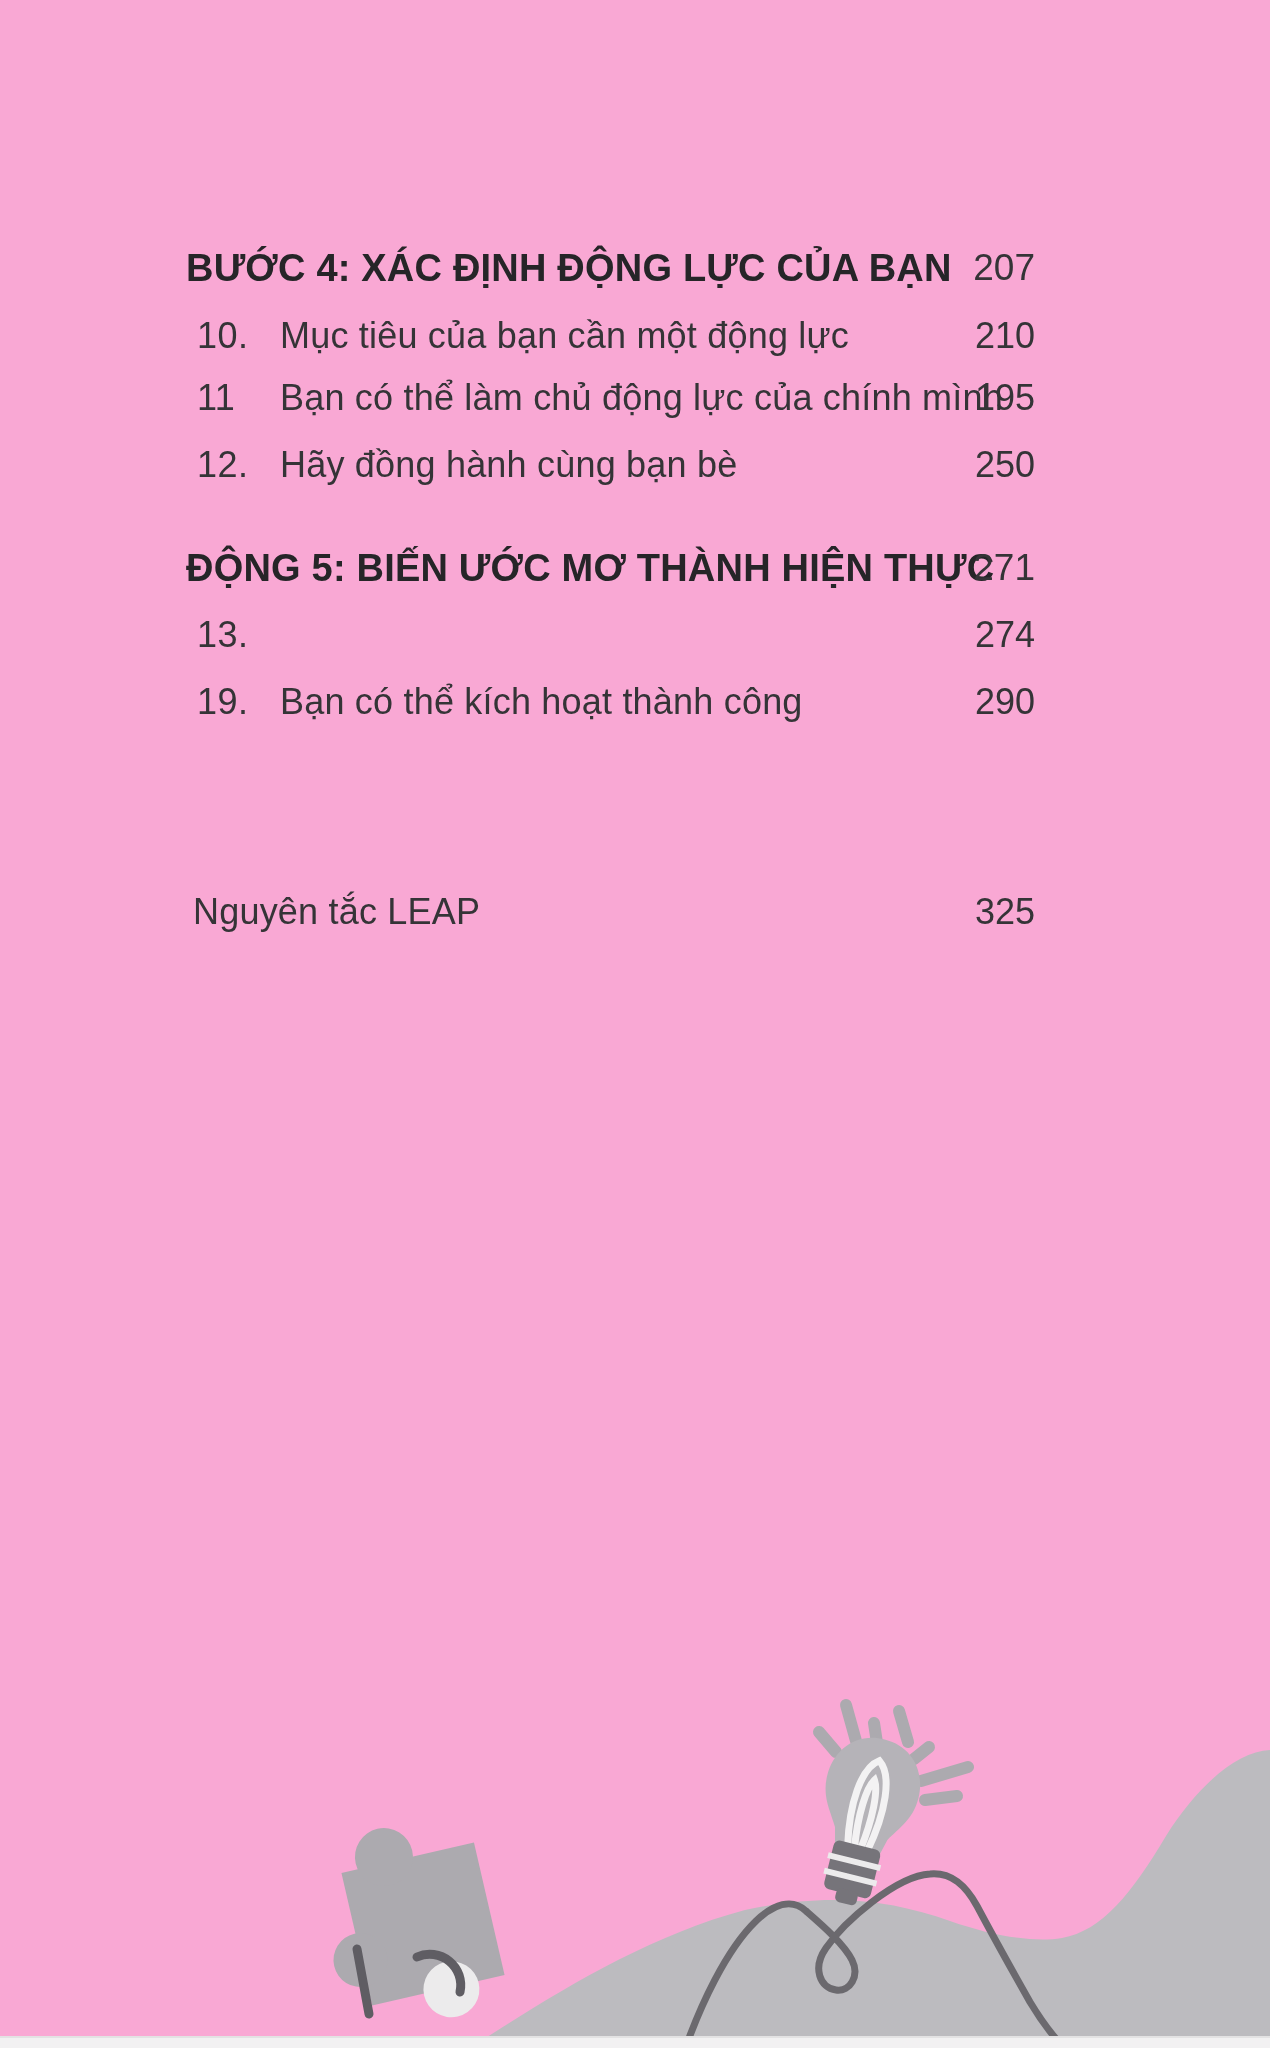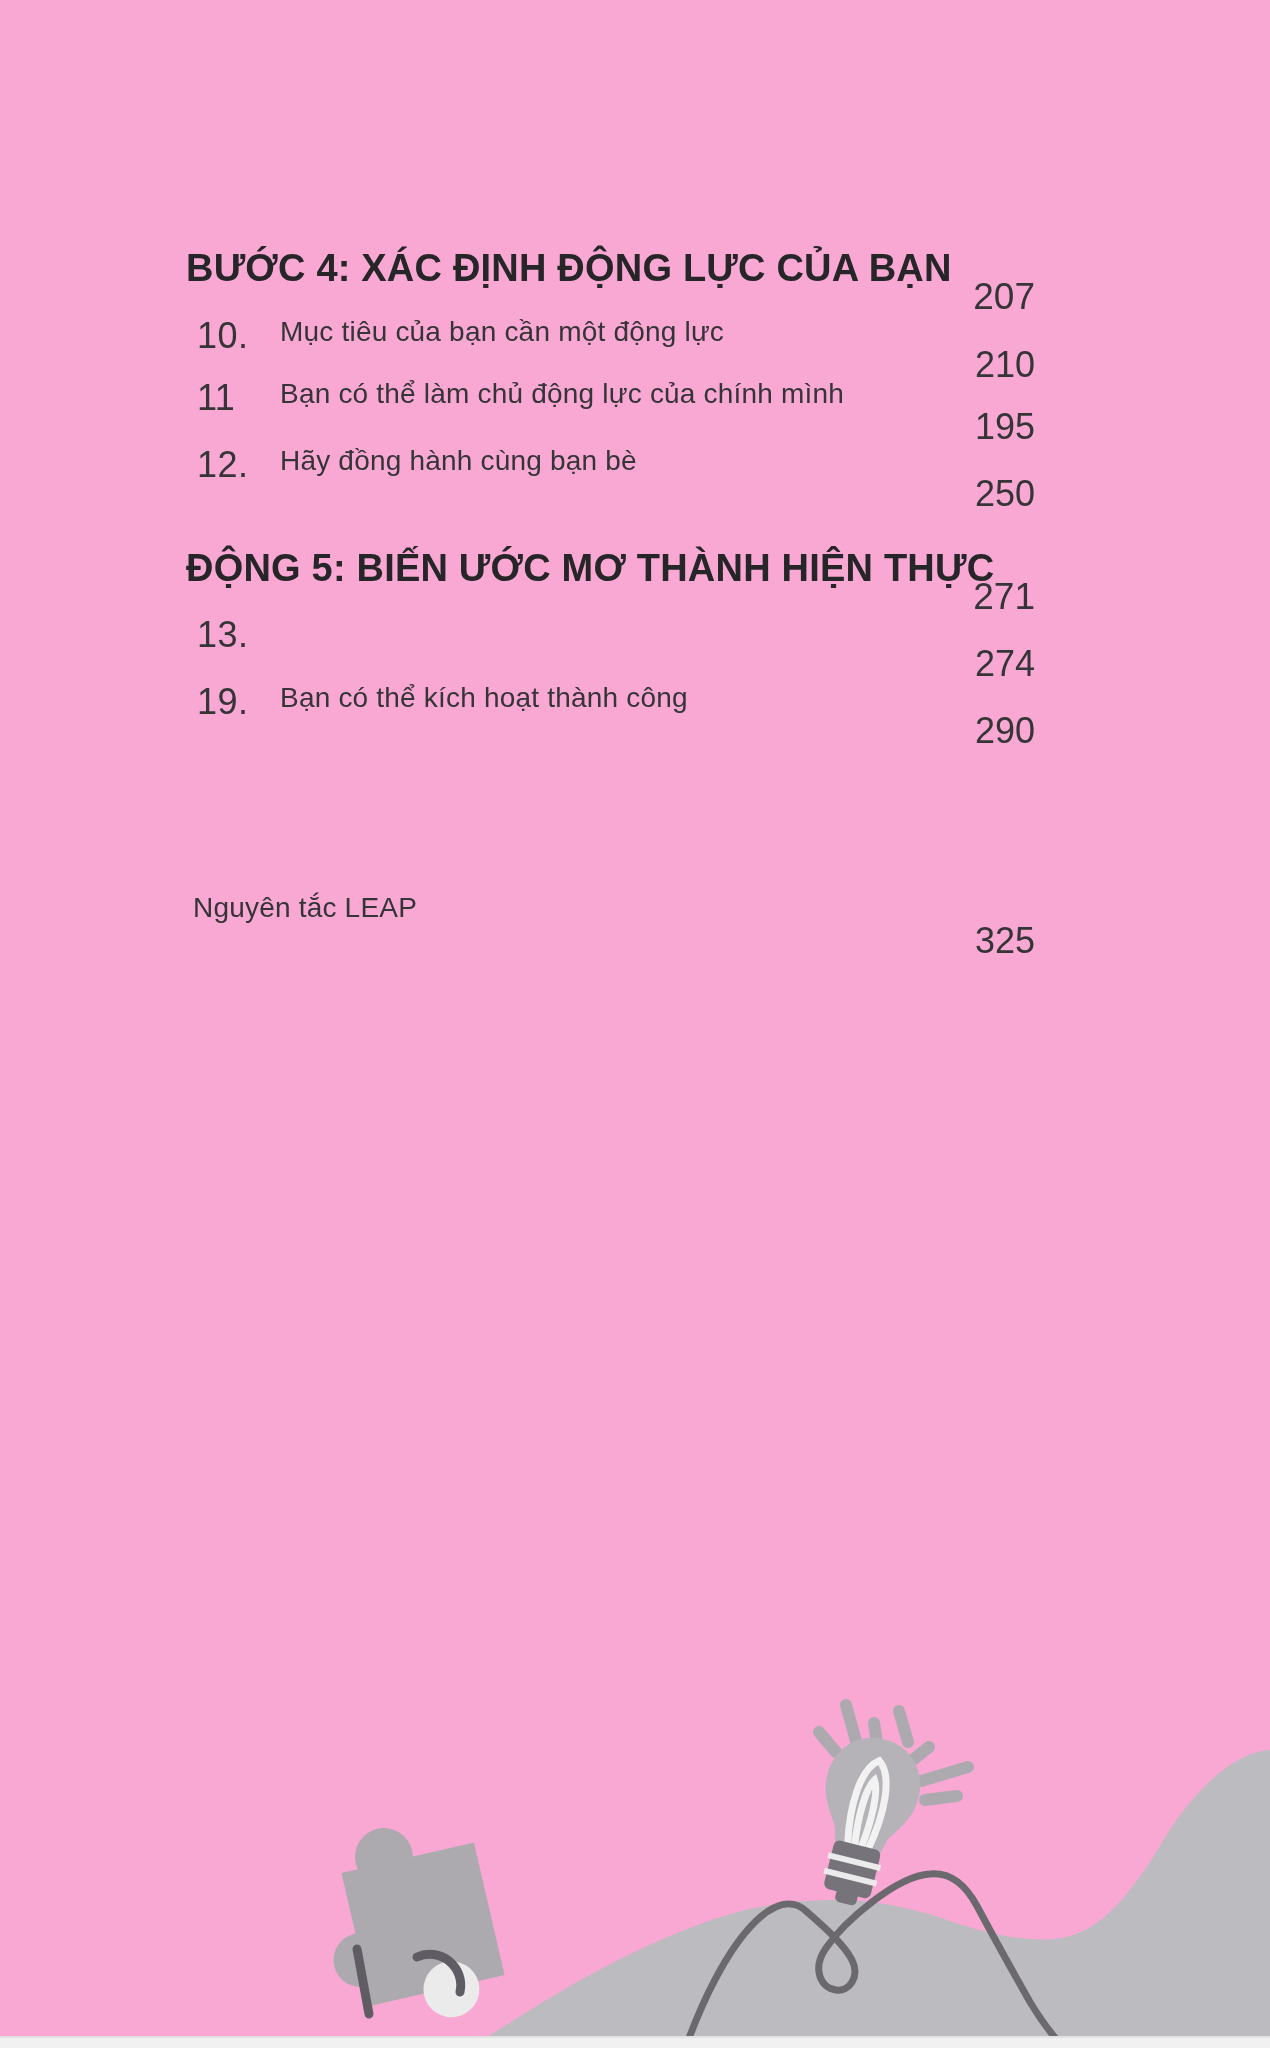--- a/index.html
+++ b/index.html
@@ -19,26 +19,26 @@
     width: 1270px; height: 2048px;
   }
   .toc { position: absolute; left: 0; top: 0; width: 1270px; height: 1100px; }
   .row { position: absolute; left: 0; width: 1270px; height: 50px; line-height: 1; }
   .row .num {
     position: absolute; left: 197px; top: 0;
     font-size: 36px; color: #353437; letter-spacing: 0.5px;
   }
   .row .lbl {
     position: absolute; left: 280px; top: 0;
-    font-size: 28px; color: #353437; letter-spacing: 0.2px;
+    font-size: 36px; color: #353437; letter-spacing: 0.2px;
     white-space: nowrap;
   }
   .row .pg {
     position: absolute; right: 235px; top: 0;
-    font-size: 36px; color: #353437; text-align: left; margin-top: 29px;
+    font-size: 36px; color: #353437; text-align: left;
   }
   .row.heading .lbl {
     left: 186px; font-weight: bold; font-size: 38px; color: #262528;
     letter-spacing: 0.2px;
   }
   .row.heading .pg { font-size: 37px; }
   .row.footer .lbl { left: 193px; }
   
   .r0 { top: 249px; }
   .r1 { top: 318px; }

